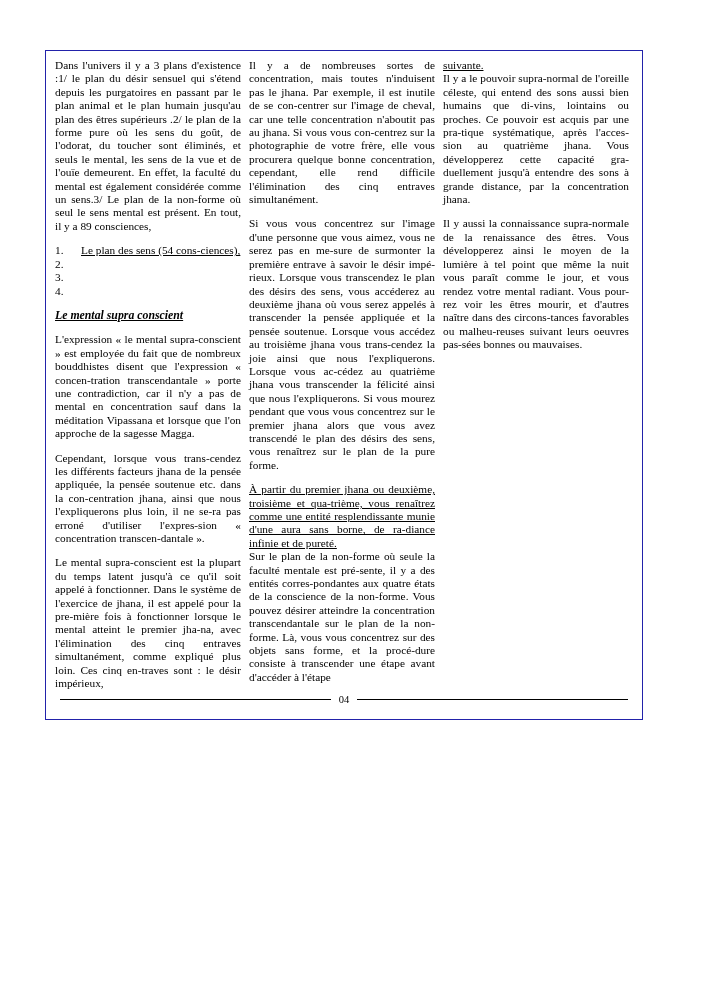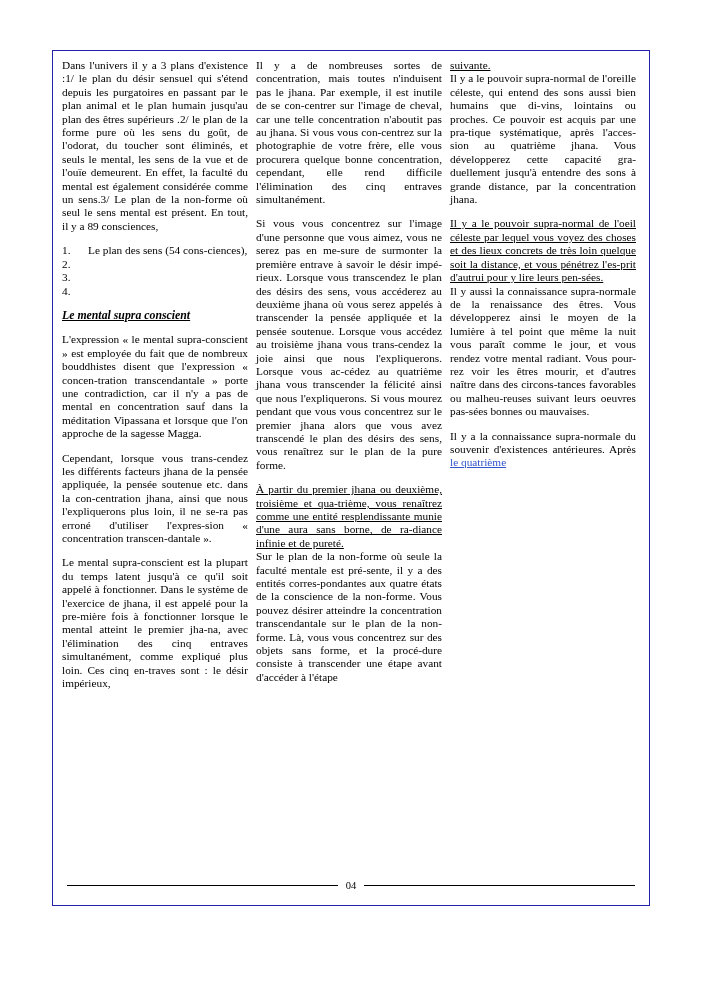--- a/index.html
+++ b/index.html
@@ -9,24 +9,24 @@
   }
   body {
     width: 702px;
     height: 991px;
     font-family: "Liberation Serif", serif;
     color: #000000;
     position: relative;
   }
   .page {
     position: absolute;
-    left: 52px;
+    left: 45px;
     top: 50px;
     width: 598px;
-    height: 856px;
+    height: 670px;
     border: 1px solid #2222aa;
     box-sizing: border-box;
   }
   .columns {
     display: flex;
     flex-direction: row;
     padding: 8px 9px 0 9px;
     box-sizing: border-box;
     height: 862px;
     overflow: hidden;
@@ -64,20 +64,21 @@
   ol.plan-list li {
     display: flex;
     margin: 0;
   }
   ol.plan-list li .num {
     width: 26px;
     flex: 0 0 26px;
   }
   ol.plan-list li .txt {
     flex: 1 1 auto;
+    text-decoration: underline;
   }
   .link {
     color: #3355cc;
     text-decoration: underline;
   }
   .footer {
     position: absolute;
     left: 0;
     right: 0;
     bottom: 14px;
@@ -132,23 +133,21 @@
     <div class="col">
       <p>Il y a de nombreuses sortes de concentration, mais toutes n'induisent pas le jhana. Par exemple, il est inutile de se con-centrer sur l'image de cheval, car une telle concentration n'aboutit pas au jhana. Si vous vous con-centrez sur la photographie de votre frère, elle vous procurera quelque bonne concentration, cependant, elle rend difficile l'élimination des cinq entraves simultanément.</p>
       <p>Si vous vous concentrez sur l'image d'une personne que vous aimez, vous ne serez pas en me-sure de surmonter la première entrave à savoir le désir impé-rieux. Lorsque vous transcendez le plan des désirs des sens, vous accéderez au deuxième jhana où vous serez appelés à transcender la pensée appliquée et la pensée soutenue. Lorsque vous accédez au troisième jhana vous trans-cendez la joie ainsi que nous l'expliquerons. Lorsque vous ac-cédez au quatrième jhana vous transcender la félicité ainsi que nous l'expliquerons. Si vous mourez pendant que vous vous concentrez sur le premier  jhana alors que vous avez transcendé le plan des désirs des sens, vous renaîtrez sur le plan de la pure forme.</p>
       <p class="tight">À partir du premier jhana ou deuxième, troisième et qua-trième, vous renaîtrez comme une entité resplendissante munie d'une aura sans borne, de ra-diance infinie et de pureté.</p>
       <p>Sur le plan de la non-forme où seule la faculté mentale est pré-sente, il y a des entités corres-pondantes aux quatre états de la conscience de la non-forme. Vous pouvez désirer atteindre la concentration transcendantale sur le plan de la non-forme. Là, vous vous concentrez sur des objets sans forme, et la procé-dure consiste à transcender une étape avant d'accéder à l'étape</p>
     </div>
 
     <div class="col">
       <p class="tight">suivante.</p>
       <p>Il y a le pouvoir supra-normal de l'oreille céleste, qui entend des sons aussi bien humains que di-vins, lointains ou proches. Ce pouvoir est acquis par une pra-tique systématique, après l'acces-sion au quatrième jhana. Vous développerez cette capacité gra-duellement jusqu'à entendre des sons à grande distance, par la concentration jhana.</p>
-      <p class="tight">Il y a le pouvoir supra-normal de l'oeil céleste par lequel vous voyez des choses et des lieux concrets de très loin quelque soit la distance, et vous pénétrez l'es-prit d'autrui pour y lire leurs pen-sées.</p>
       <p>Il y aussi la connaissance supra-normale de la renaissance des êtres. Vous développerez ainsi le moyen de la lumière à tel point que même la nuit vous paraît comme le jour, et vous rendez votre mental radiant. Vous pour-rez voir les êtres mourir, et d'autres naître dans des circons-tances favorables ou malheu-reuses suivant leurs oeuvres pas-sées bonnes ou mauvaises.</p>
-      <p><span>Il y a la connaissance supra-normale du souvenir d'existences antérieures. Après </span><a class="link" href="#">le quatrième</a></p>
     </div>
 
   </div>
 
   <div class="footer">
     <div class="rule"></div>
     <div class="pagenum">04</div>
     <div class="rule"></div>
   </div>
 

